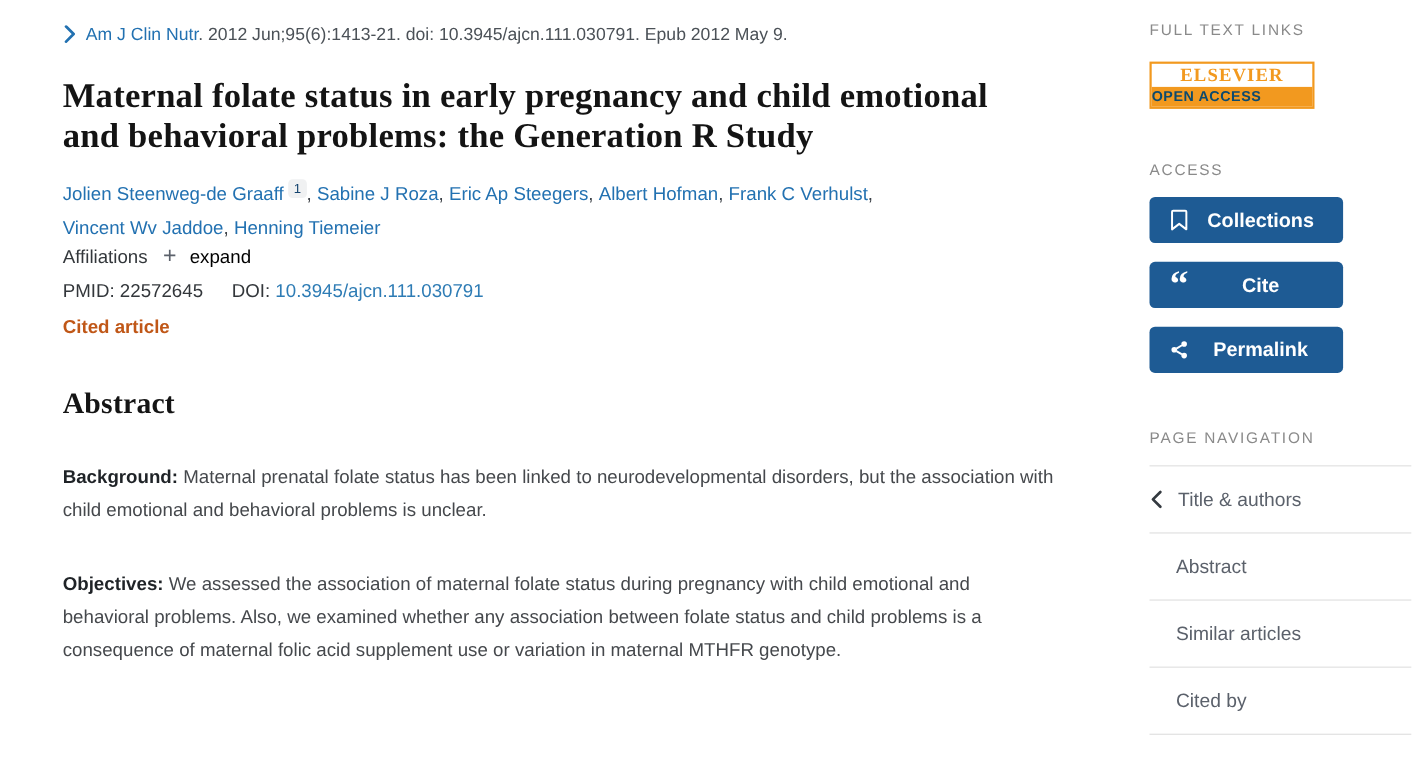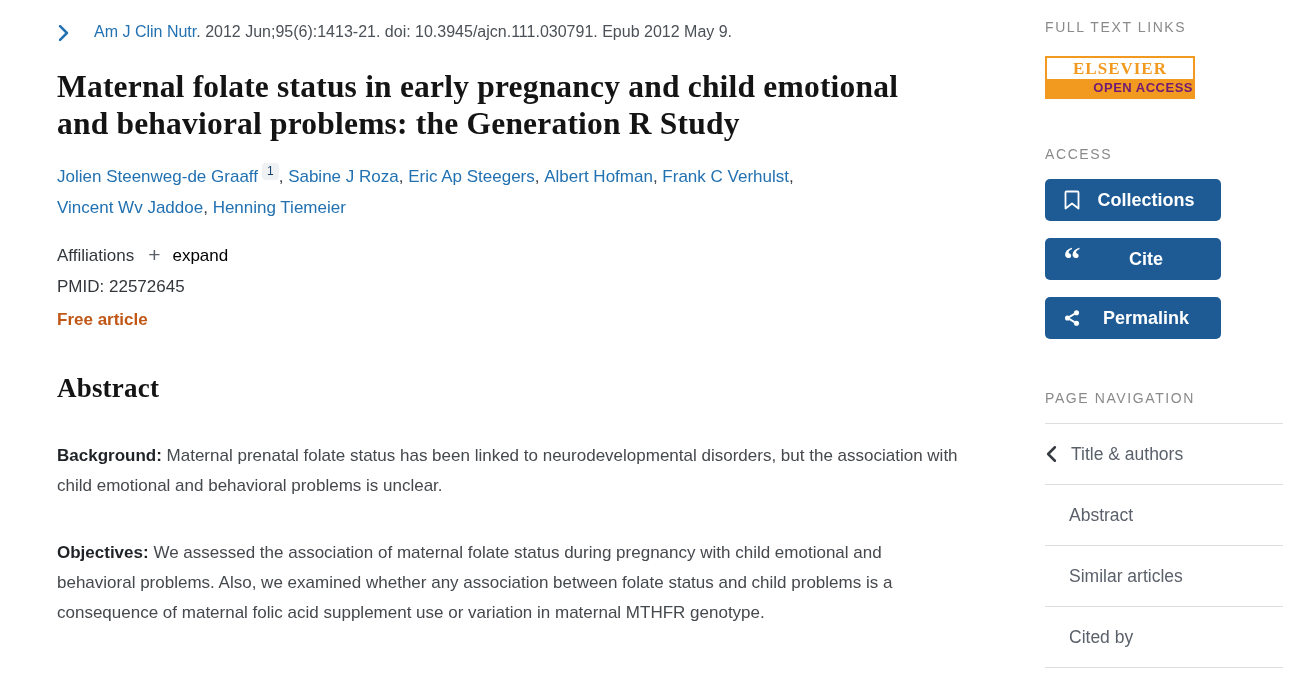--- a/index.html
+++ b/index.html
@@ -2,21 +2,21 @@
 <html><head>
 <meta charset="utf-8">
 <style>
   * { margin: 0; padding: 0; box-sizing: border-box; }
   html, body { width: 1297px; height: 700px; overflow: hidden; background: #ffffff; }
   body { font-family: "Liberation Sans", sans-serif; color: #212529; position: relative; }
 
   .main-col { position: absolute; left: 57px; top: 0; width: 910px; padding-top: 23px; }
 
   
-  .citation-row { font-size: 16px; color: #4b5157; display: flex; align-items: flex-end; gap: 24px; }
+  .citation-row { font-size: 16px; color: #4b5157; display: flex; align-items: flex-start; gap: 8px; }
   .citation-row .chev { display: inline-flex; align-items: center; }
   .journal-link { color: #2271b1; text-decoration: none; cursor: pointer; }
   .citation-details { color: #4b5157; }
 
   
   .article-title {
     margin-top: 27px;
     font-family: "Liberation Serif", "DejaVu Serif", serif;
     font-weight: 700;
     font-size: 31.5px;
@@ -31,21 +31,21 @@
   .author { white-space: nowrap; }
   .author:not(:last-child)::after { content: ", "; color: #3c4147; }
   .author-link { color: #2271b1; text-decoration: none; cursor: pointer; }
   .author-sup {
     display: inline-block; font-size: 12px; line-height: 15px; color: #14436e;
     background: #f0f1f2; border-radius: 4px; padding: 1px 5px;
     vertical-align: super; margin-left: 4px; cursor: pointer;
   }
 
   
-  .affiliations-row { margin-top: 23px; font-size: 17px; color: #33373b; display: flex; align-items: center; gap: 14px; }
+  .affiliations-row { margin-top: 1px; font-size: 17px; color: #33373b; display: flex; align-items: center; gap: 14px; }
   .expand-btn { background: none; border: none; font-size: 17px; color: #000000; display: inline-flex; gap: 12px; cursor: pointer; font-family: inherit; }
   .plus-icon { font-size: 21px; font-weight: 400; color: #5b616b; line-height: 17px; }
   .plus-icon::before { content: "+"; }
 
   
   .ids-row { margin-top: 11px; font-size: 17px; color: #33373b; display: flex; gap: 26px; }
   .doi-link { color: #2e7cb5; text-decoration: none; cursor: pointer; }
   .free-article { margin-top: 13px; font-size: 17px; font-weight: 700; color: #c05717; }
 
   
@@ -60,21 +60,21 @@
   
   .sidebar { position: absolute; left: 1045px; top: 0; width: 238px; padding-top: 19px; }
   .side-label { font-size: 14px; letter-spacing: 1.6px; color: #8a8a8a; font-weight: 400; }
 
   .elsevier-badge { display: block; margin-top: 21px; width: 150px; border: 2px solid #f2991f; background: #ffffff; cursor: pointer; text-decoration: none; }
   .elsevier-name {
     display: block; text-align: center; padding: 1px 0 0 0;
     font-family: "Liberation Serif", "DejaVu Serif", serif; font-weight: 700;
     font-size: 17px; letter-spacing: 1px; color: #f2991f;
   }
-  .elsevier-oa { display: block; text-align: right; background: #f2991f; color: #701a75; font-weight: 700; font-size: 13px; letter-spacing: 0.5px; padding: 1px 0 2px 0; }
+  .elsevier-oa { display: block; text-align: left; background: #f2991f; color: #0c4a6e; font-weight: 700; font-size: 13px; letter-spacing: 0.5px; padding: 1px 0 2px 0; }
 
   .actions-section { margin-top: 47px; }
   .action-btn {
     display: flex; align-items: center; width: 176px; height: 42px;
     background: #1e5b94; border: none; border-radius: 5px; margin-top: 17px;
     color: #ffffff; font-weight: 700; font-size: 18px; cursor: pointer;
     padding: 0 14px; font-family: inherit;
   }
   .action-btn .btn-icon { width: 26px; display: inline-flex; justify-content: center; align-items: center; }
   .action-btn .btn-label { flex: 1; text-align: center; }
@@ -121,23 +121,24 @@
   <div class="affiliations-row">
     <span>Affiliations</span>
     <button class="expand-btn">
       <span class="plus-icon"></span>
       <span>expand</span>
     </button>
   </div>
 
   <div class="ids-row">
     <span><span>PMID:</span> <span>22572645</span></span>
-  </div>
-
-  <div class="free-article">Free article</div>
+    <span><span>DOI:</span> <a class="doi-link">10.3945/ajcn.111.030791</a></span>
+  </div>
+
+  <div class="free-article">Cited article</div>
 
   <h2 class="abstract-heading">Abstract</h2>
 
   <p class="abstract-para">
     <span class="sec-label">Background:</span>
     <span>Maternal prenatal folate status has been linked to neurodevelopmental disorders, but the association with child emotional and behavioral problems is unclear.</span>
   </p>
 
   <p class="abstract-para">
     <span class="sec-label">Objectives:</span>

